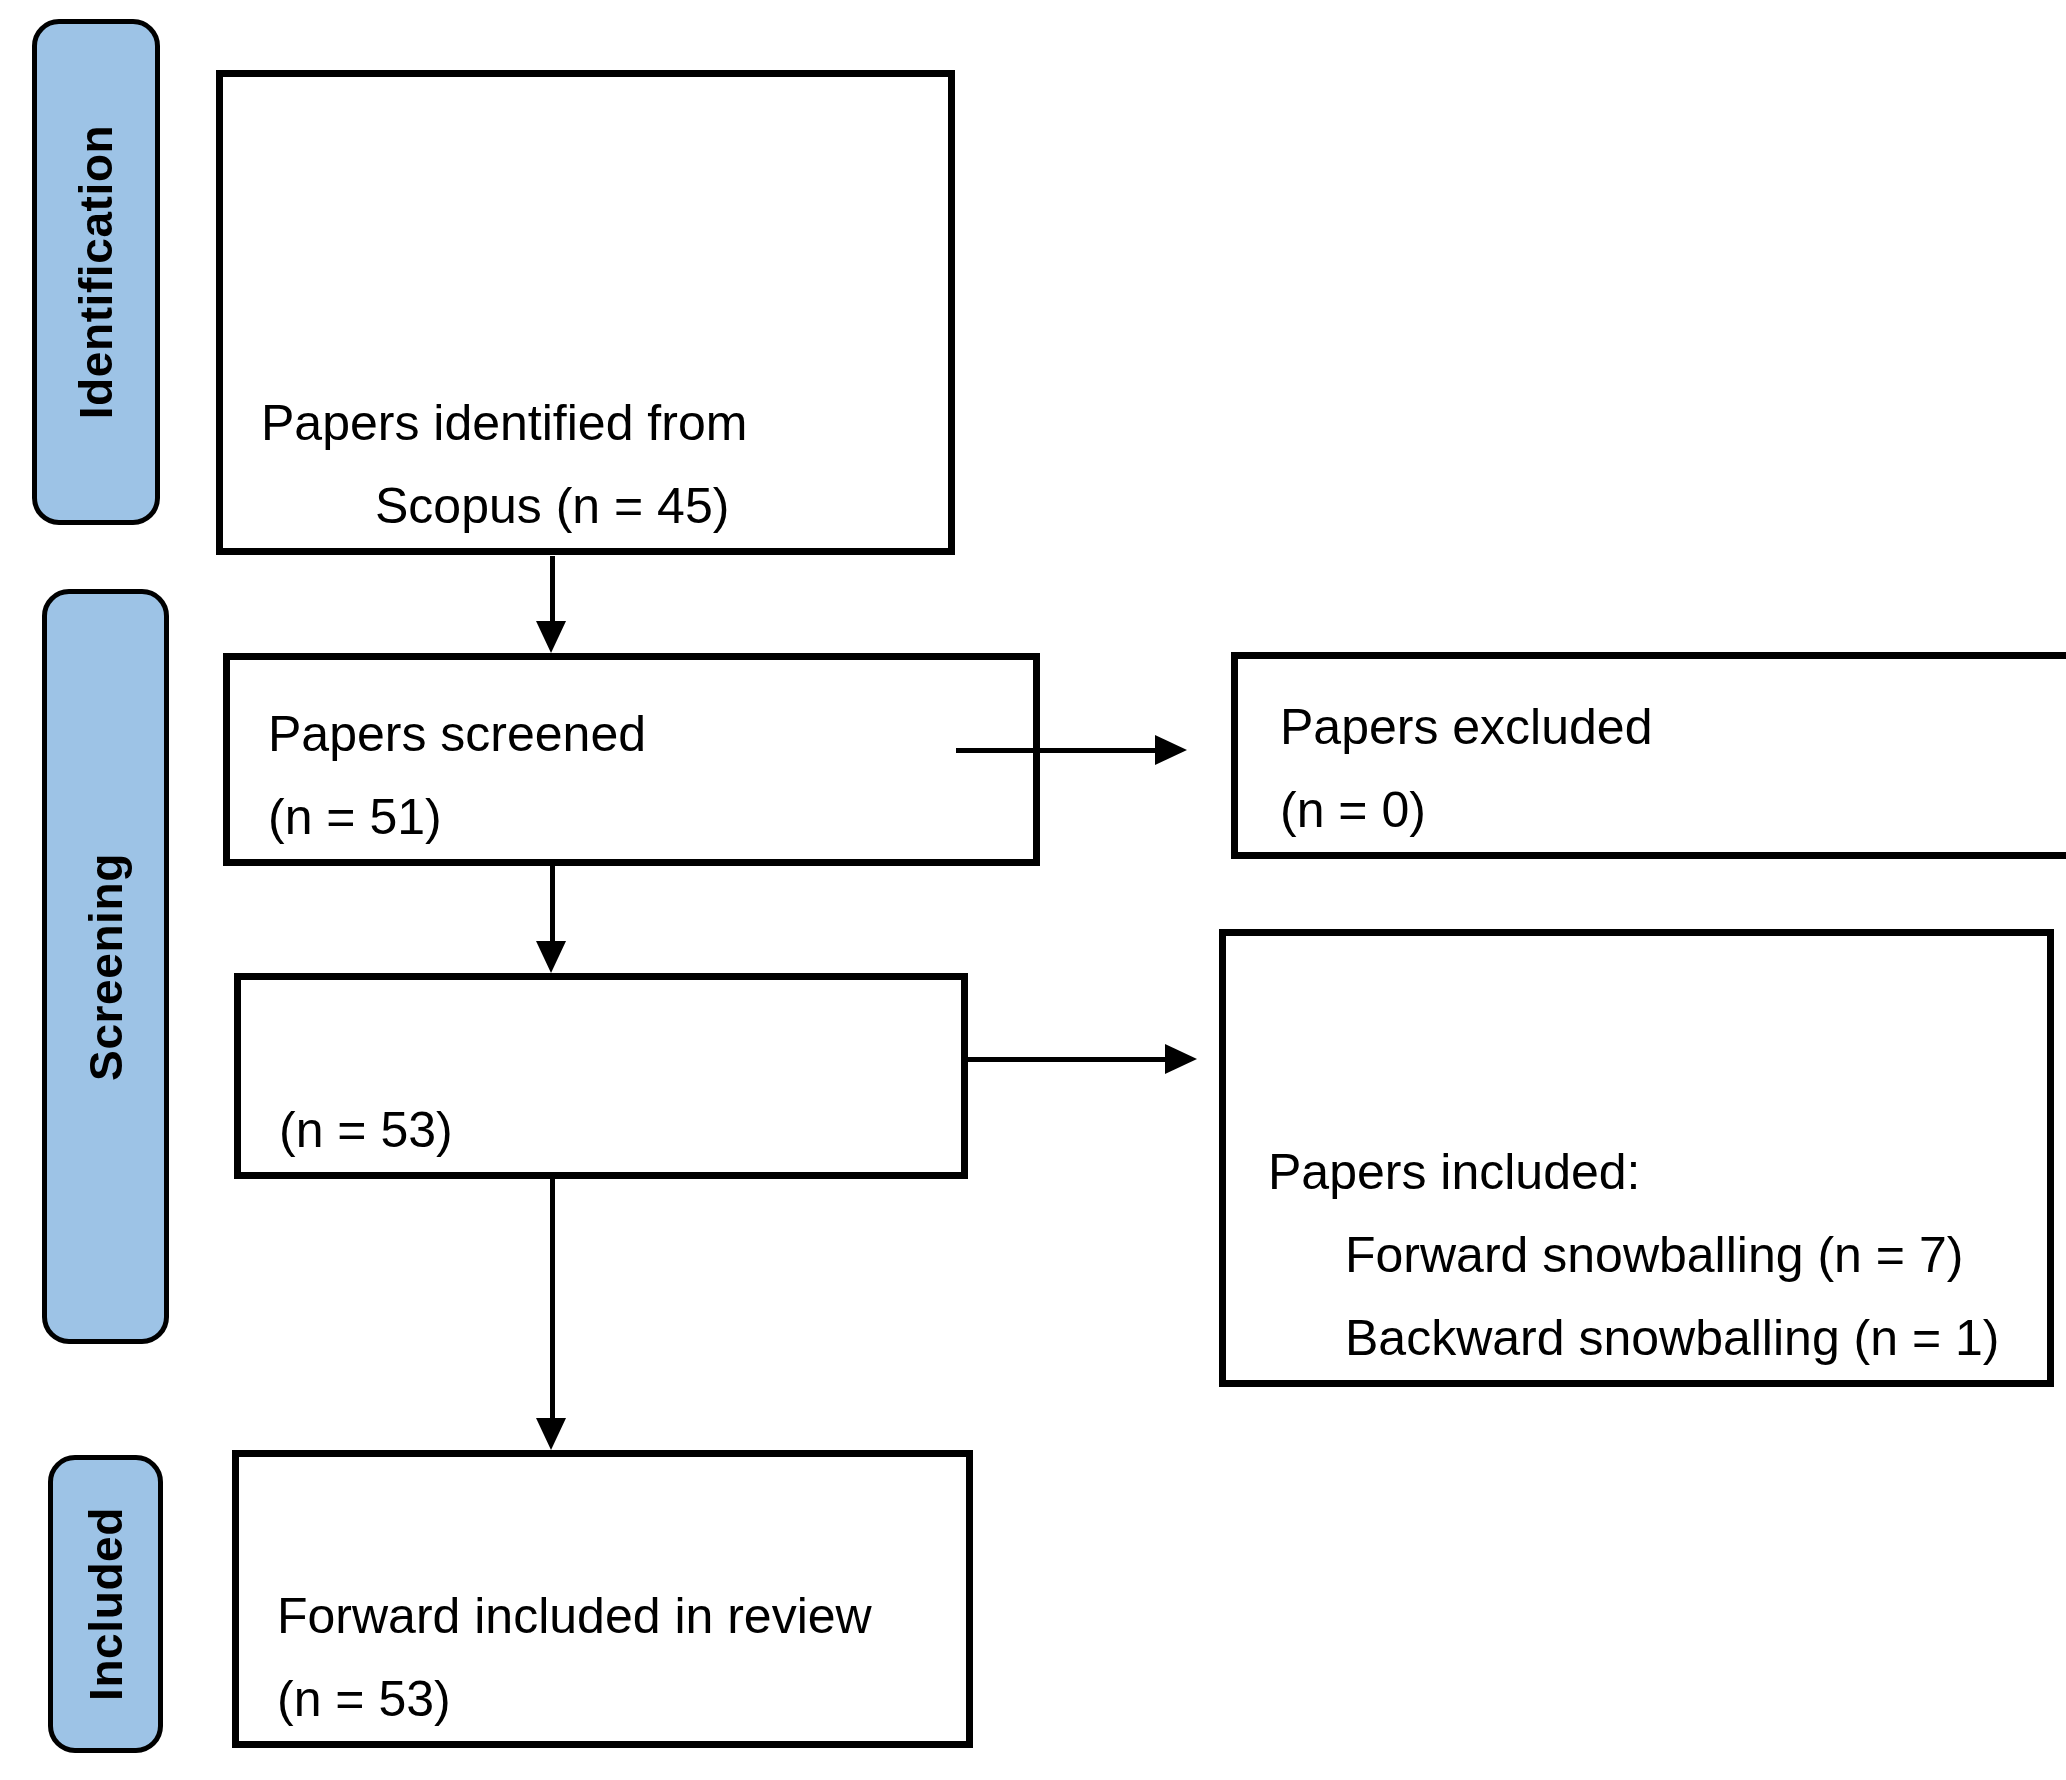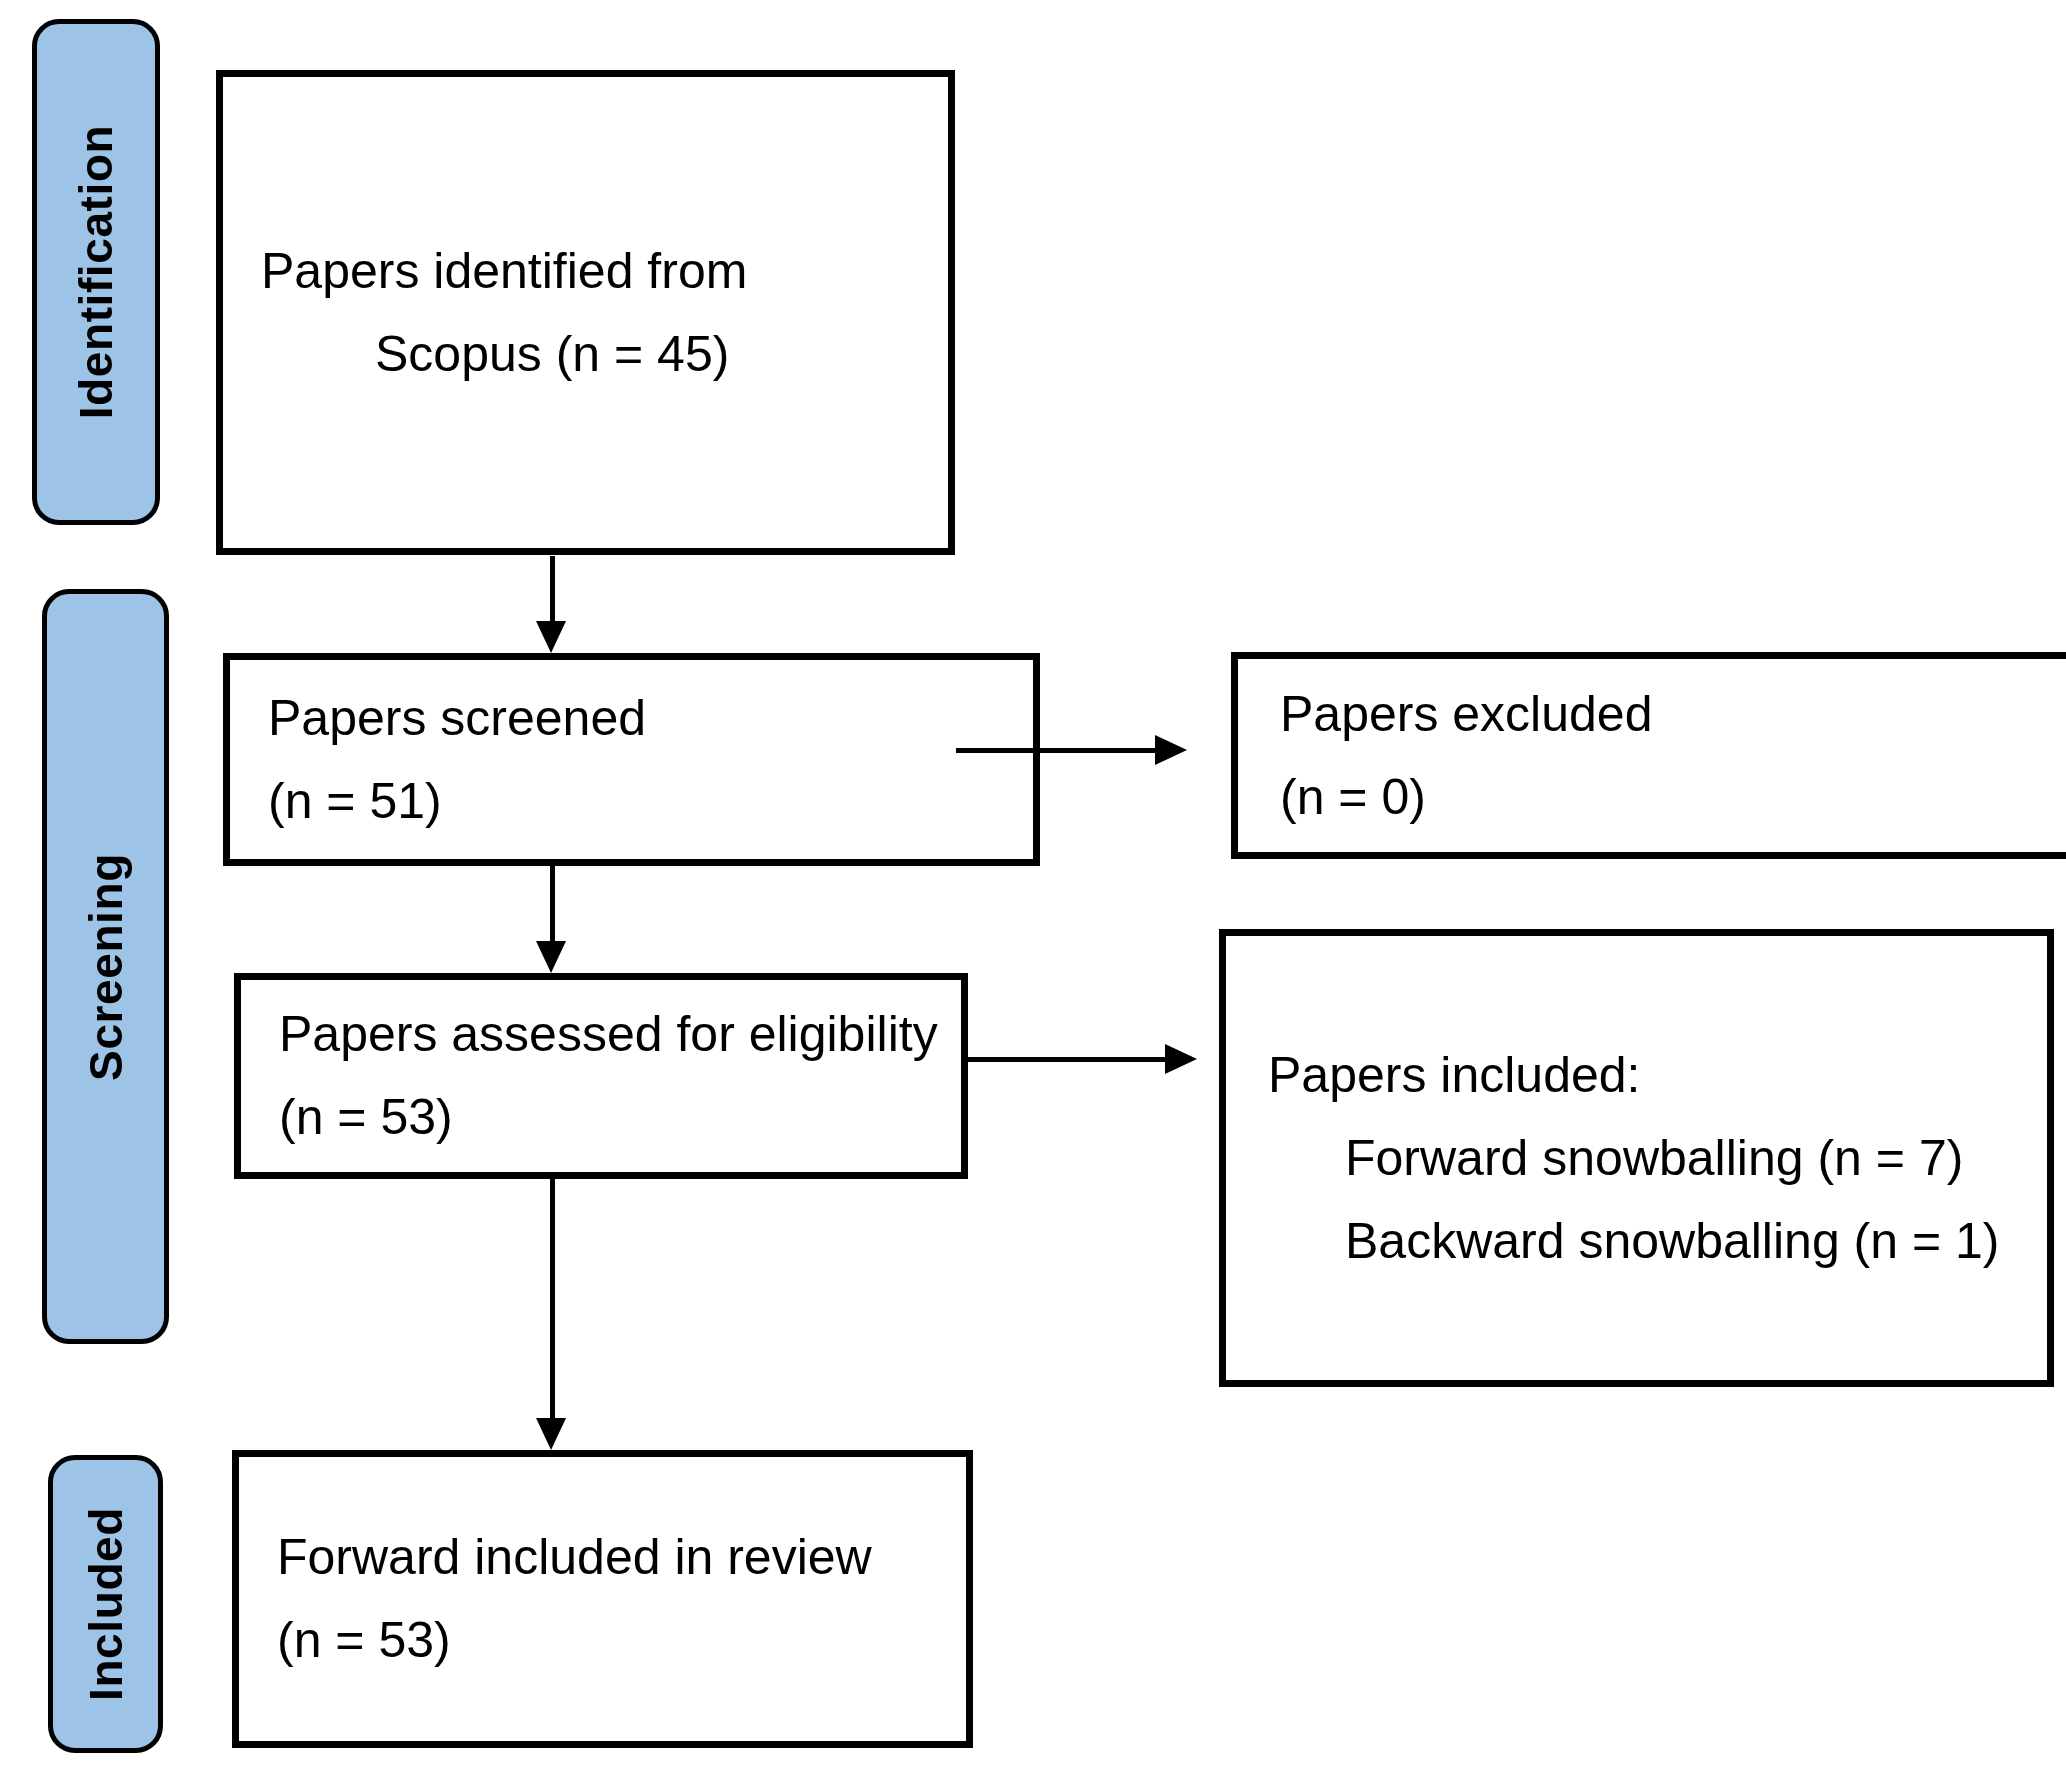--- a/index.html
+++ b/index.html
@@ -17,21 +17,21 @@
     overflow: hidden;
   }
   
   .box {
     position: absolute;
     box-sizing: border-box;
     border: 7px solid var(--line, #000000);
     background: var(--bg, #ffffff);
     display: flex;
     flex-direction: column;
-    justify-content: center;
+    justify-content: flex-end;
     font-size: 50px;
     line-height: 83px;
     padding-left: 38px;
     padding-right: 25px;
   }
   .box .line { white-space: nowrap; }
   .indent-lg { margin-left: 114px; }
   .indent-md { margin-left: 77px; }
 
   
@@ -120,21 +120,20 @@
     <div class="line">Papers excluded</div>
     <div class="line">(n = 0)</div>
   </div>
 
   <div>
     <div class="vshaft" style="left:550px; top:865px; height:79px;"></div>
     <div class="head-down" style="left:536px; top:941px;"></div>
   </div>
 
   <div class="box" style="left:234px; top:973px; width:734px; height:206px;">
-    <div class="line">Papers assessed for eligibility</div>
     <div class="line">(n = 53)</div>
   </div>
 
   <div>
     <div class="hshaft" style="left:968px; top:1057px; width:200px;"></div>
     <div class="head-right" style="left:1165px; top:1044px;"></div>
   </div>
 
   <div class="box" style="left:1197px; top:929px; width:835px; height:458px; padding-left:42px;margin-left:22px;">
     <div class="line">Papers included:</div>

